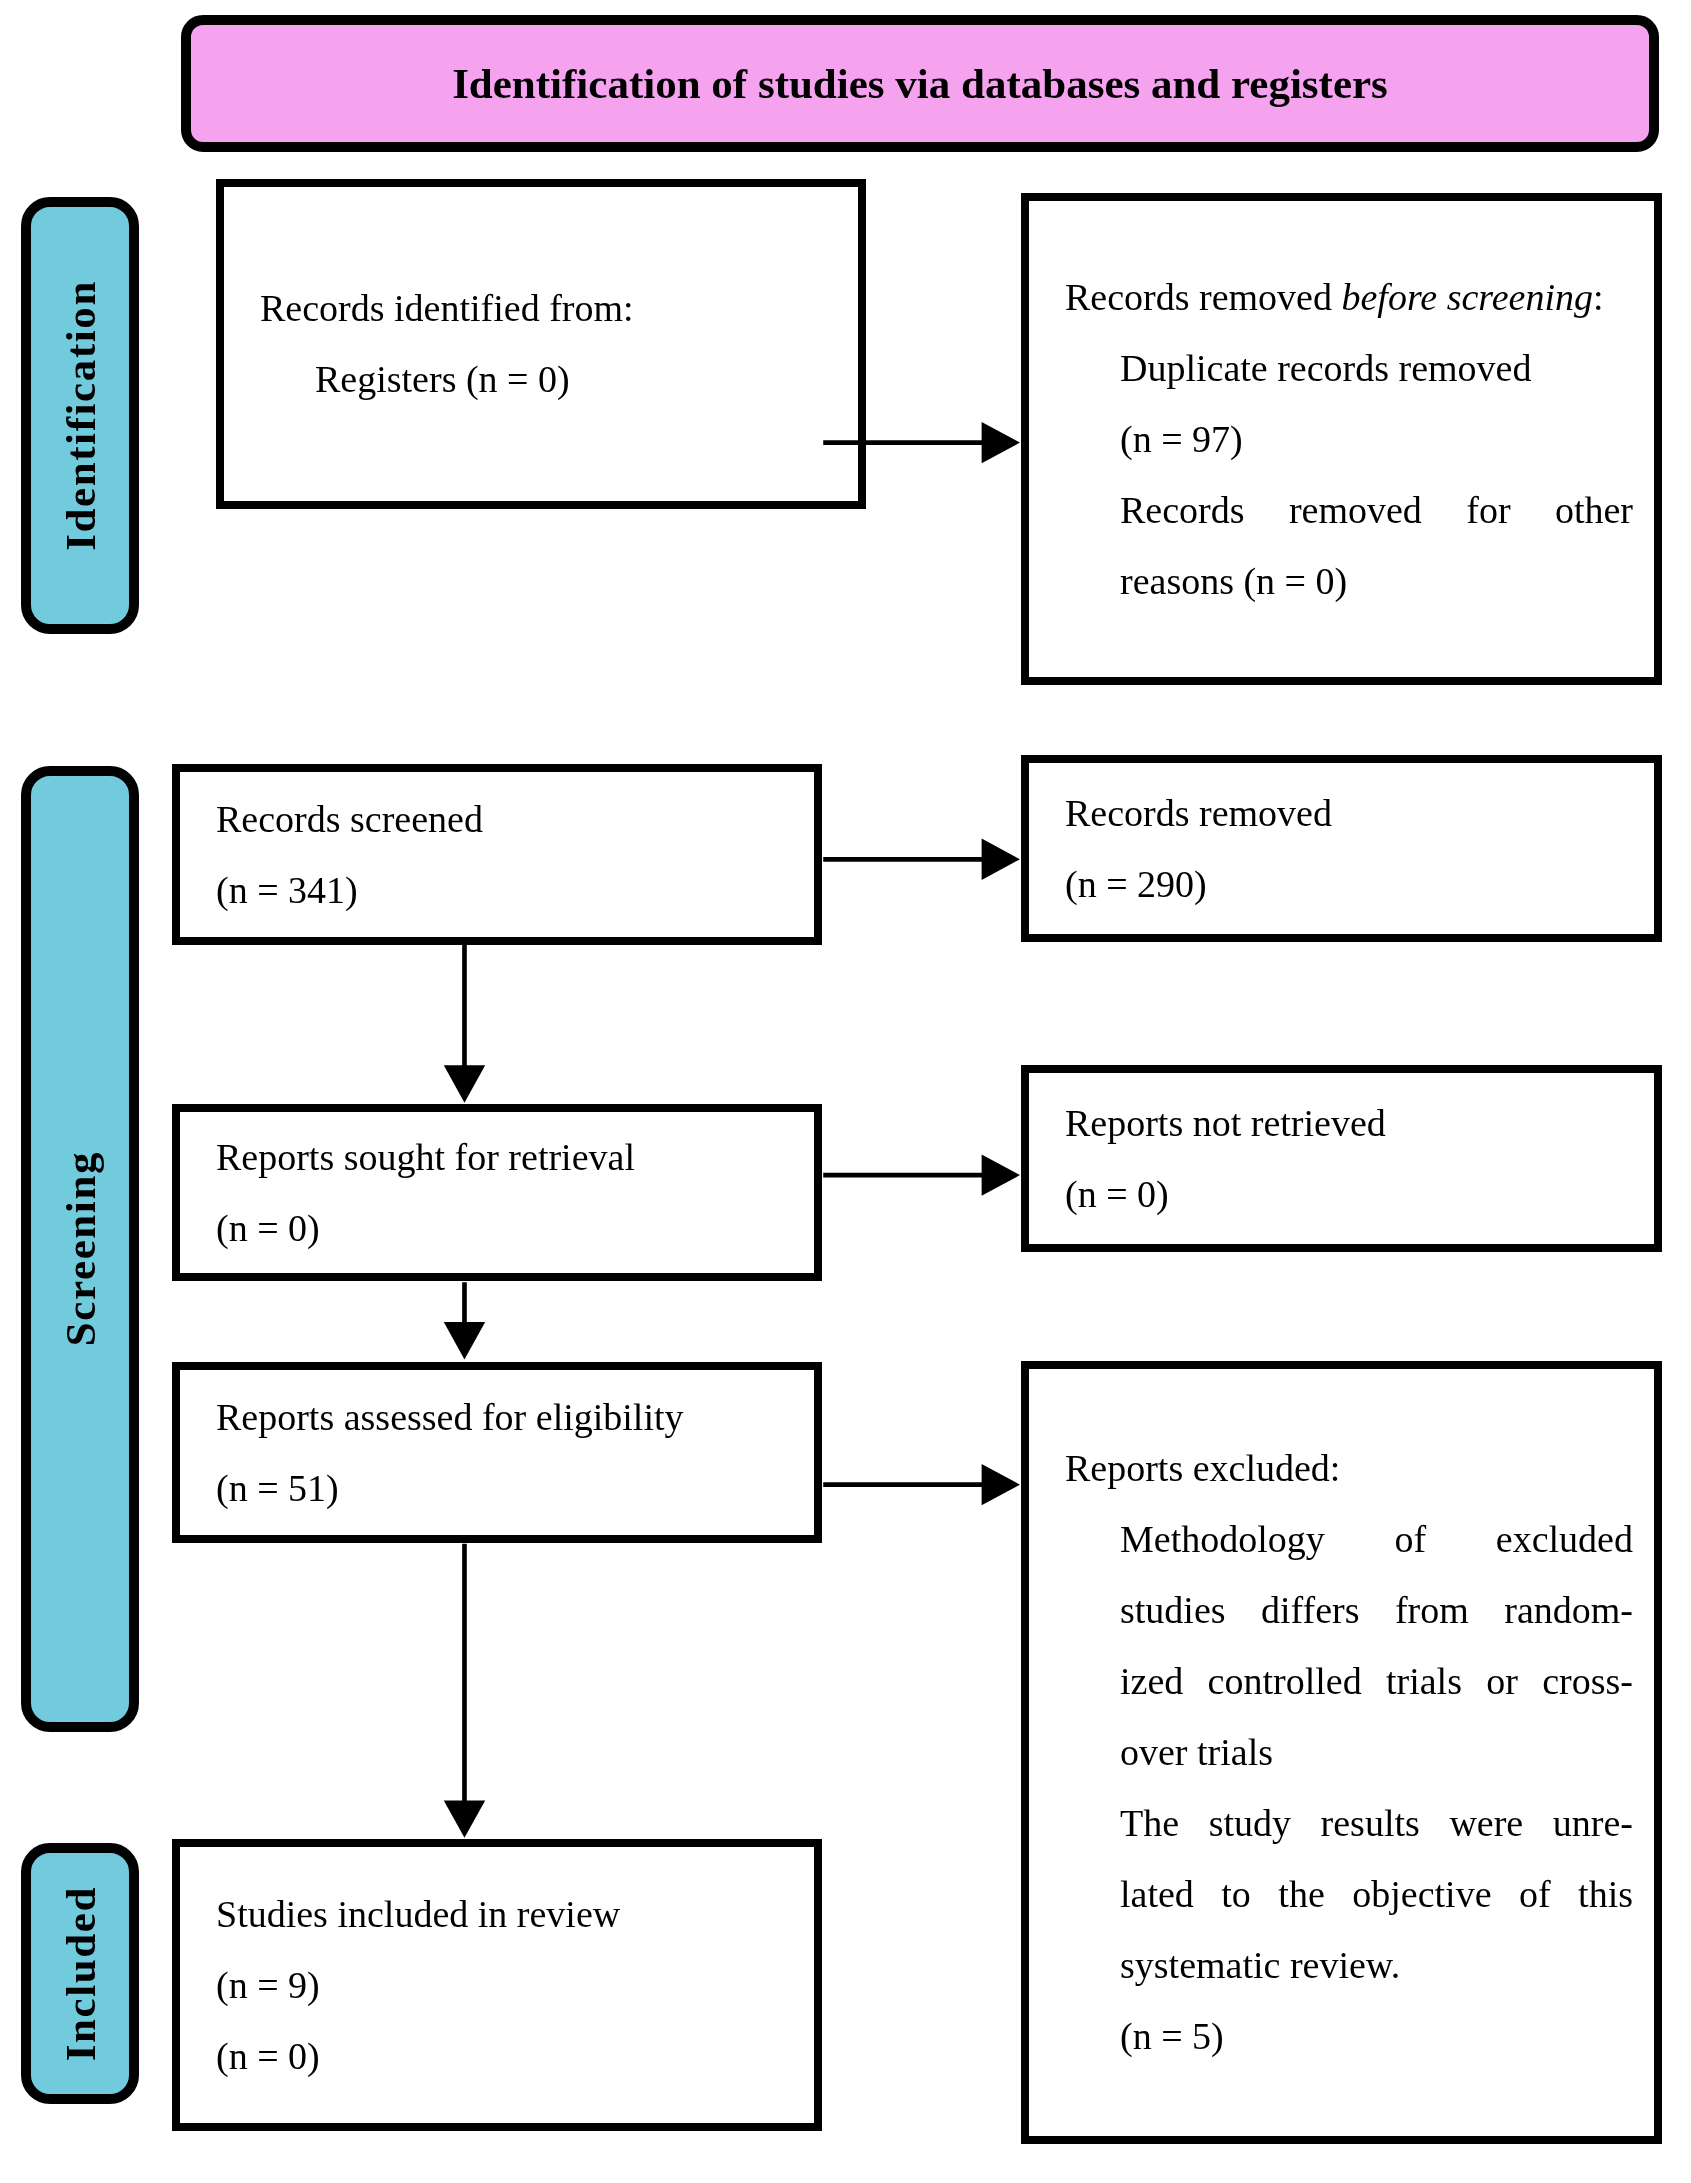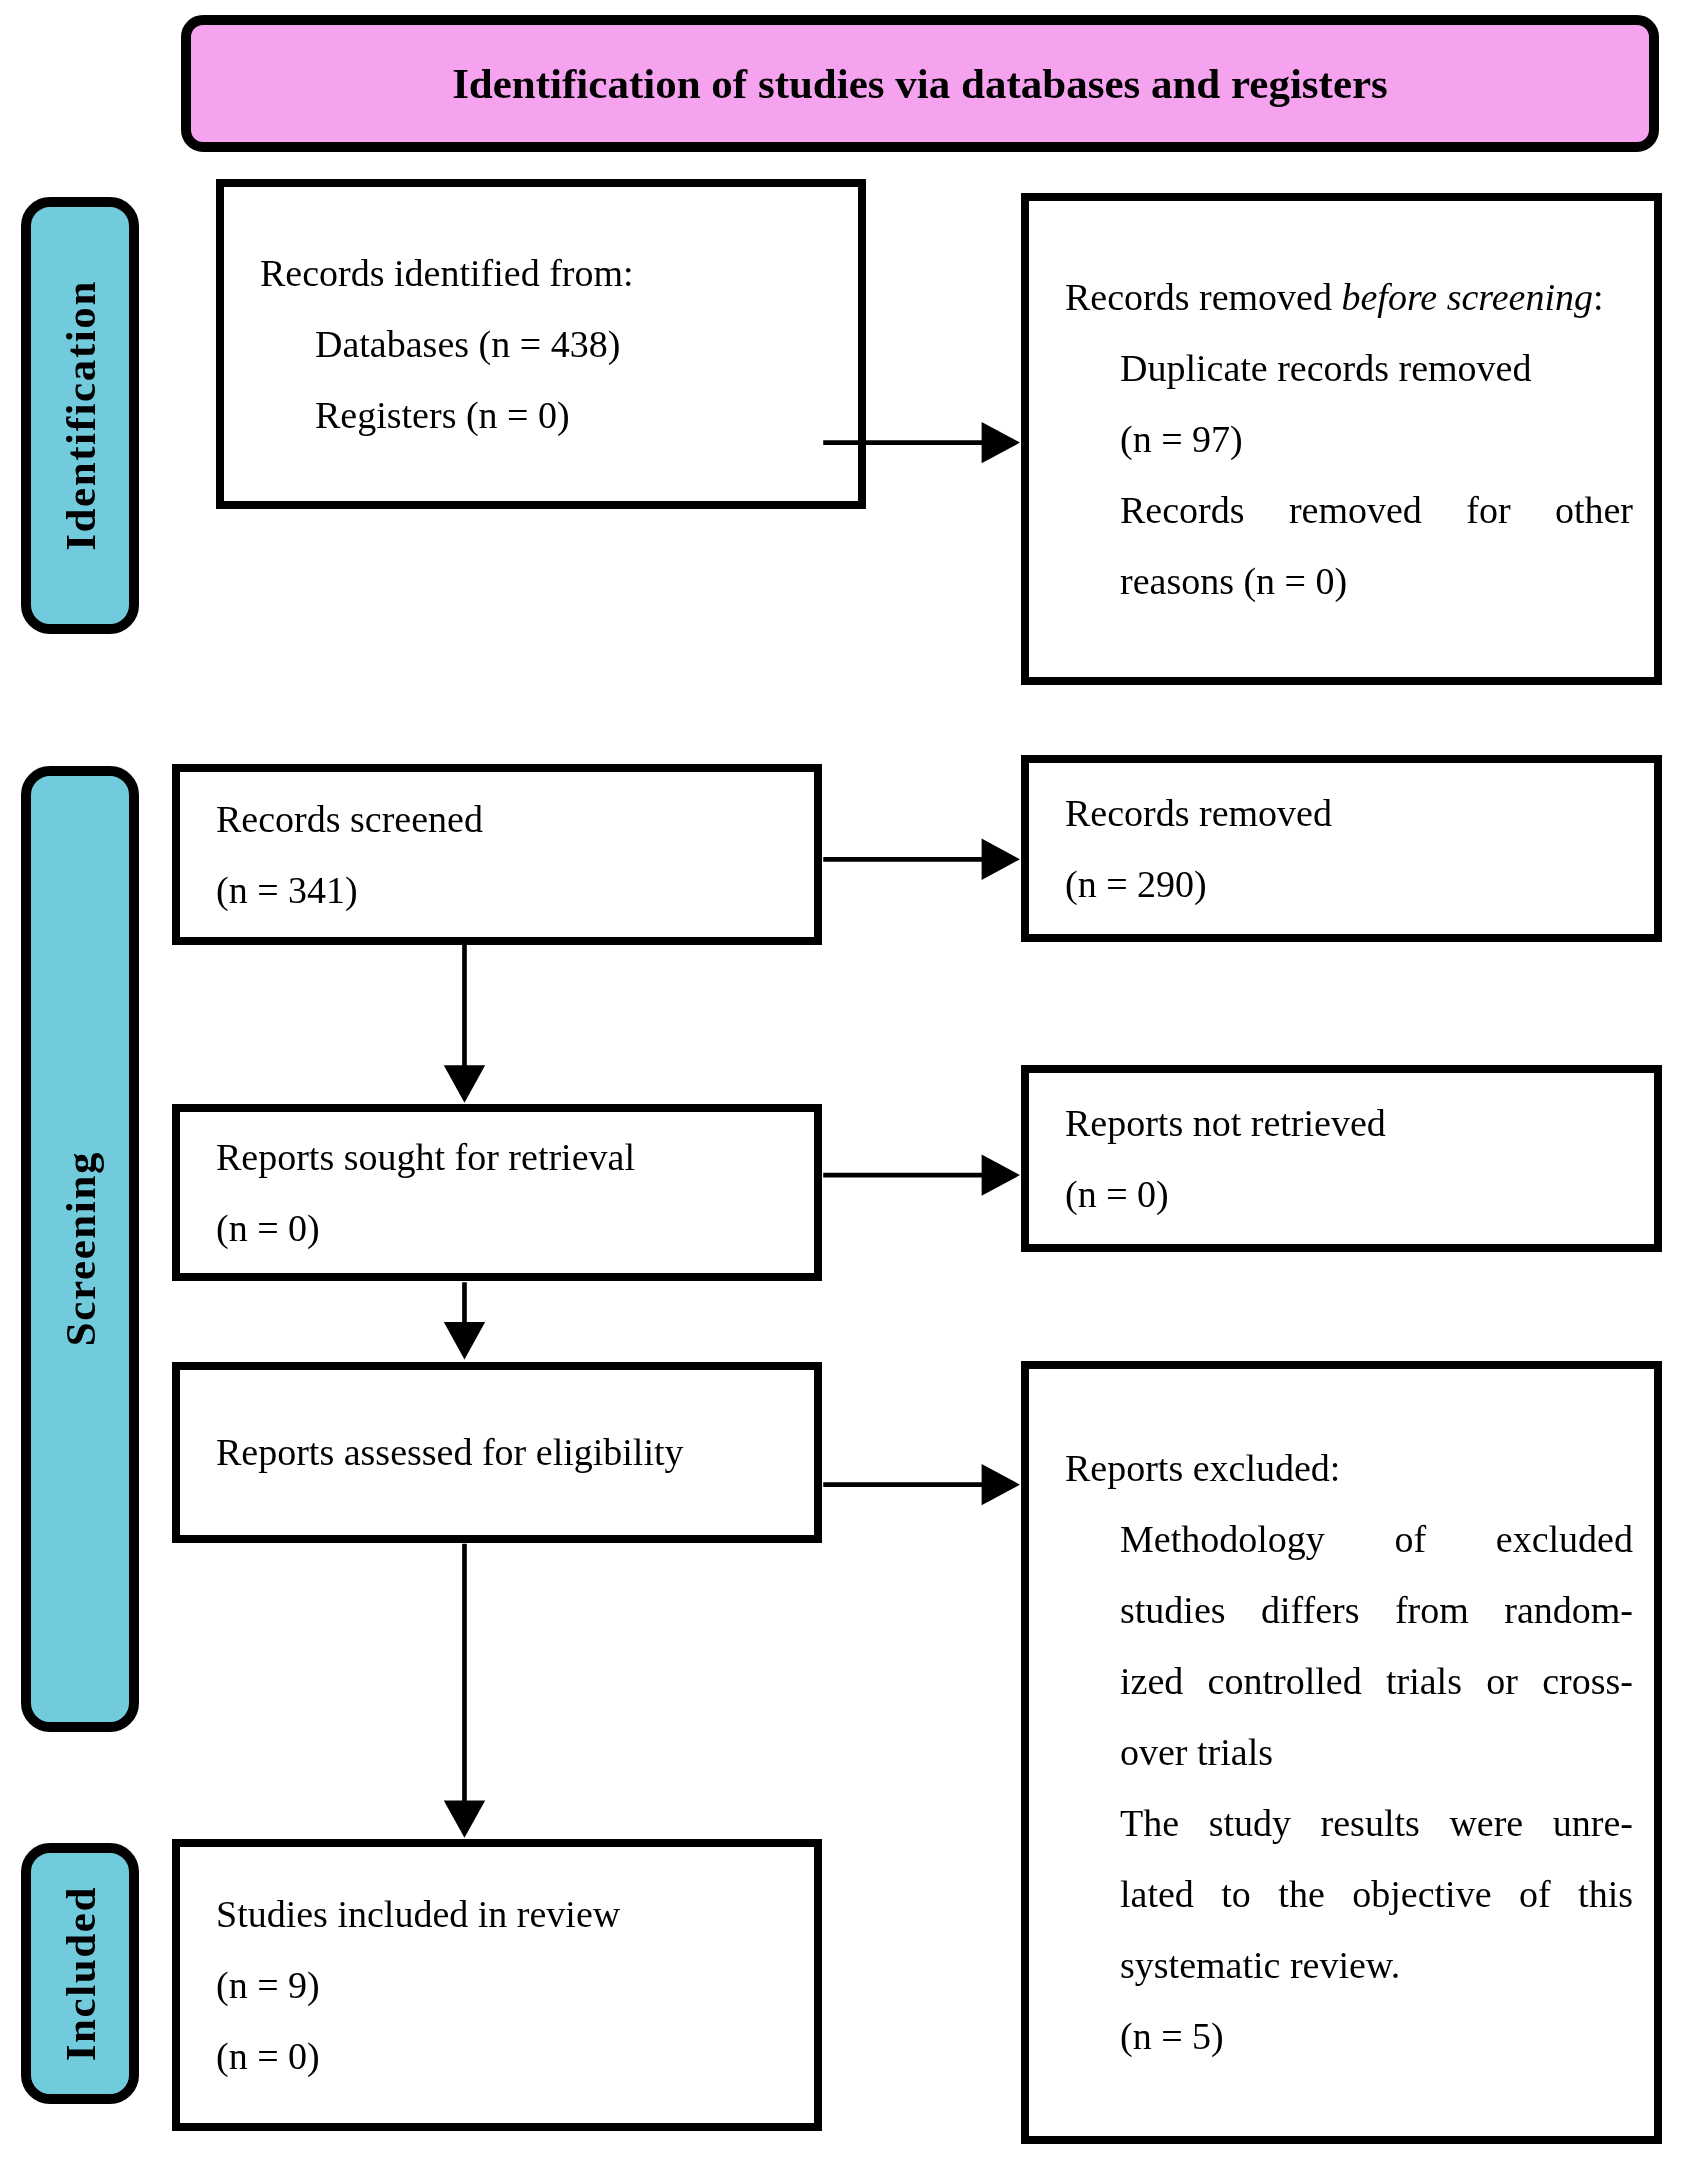--- a/index.html
+++ b/index.html
@@ -92,39 +92,39 @@
 <div class="side" id="side-screening">
   <span class="vtext">Screening</span>
 </div>
 <div class="side" id="side-included">
   <span class="vtext">Included</span>
 </div>
 
 <div class="flow col-left" id="box-records-identified">
   <div>
       <div class="line">Records identified from:</div>
-      <div class="line indent">Databases (n = 438)</div>
       <div class="line indent">Registers (n = 0)</div>
     </div>
 </div>
 <div class="flow col-left" id="box-records-screened">
   <div>
       <div class="line">Records screened</div>
       <div class="line">(n = 341)</div>
     </div>
 </div>
 <div class="flow col-left" id="box-reports-sought">
   <div>
       <div class="line">Reports sought for retrieval</div>
       <div class="line">(n = 0)</div>
     </div>
 </div>
 <div class="flow col-left" id="box-reports-assessed">
   <div>
       <div class="line">Reports assessed for eligibility</div>
+      <div class="line">(n = 51)</div>
     </div>
 </div>
 <div class="flow col-left" id="box-studies-included">
   <div>
       <div class="line">Studies included in review</div>
       <div class="line">(n = 9)</div>
       <div class="line">(n = 0)</div>
     </div>
 </div>
 

